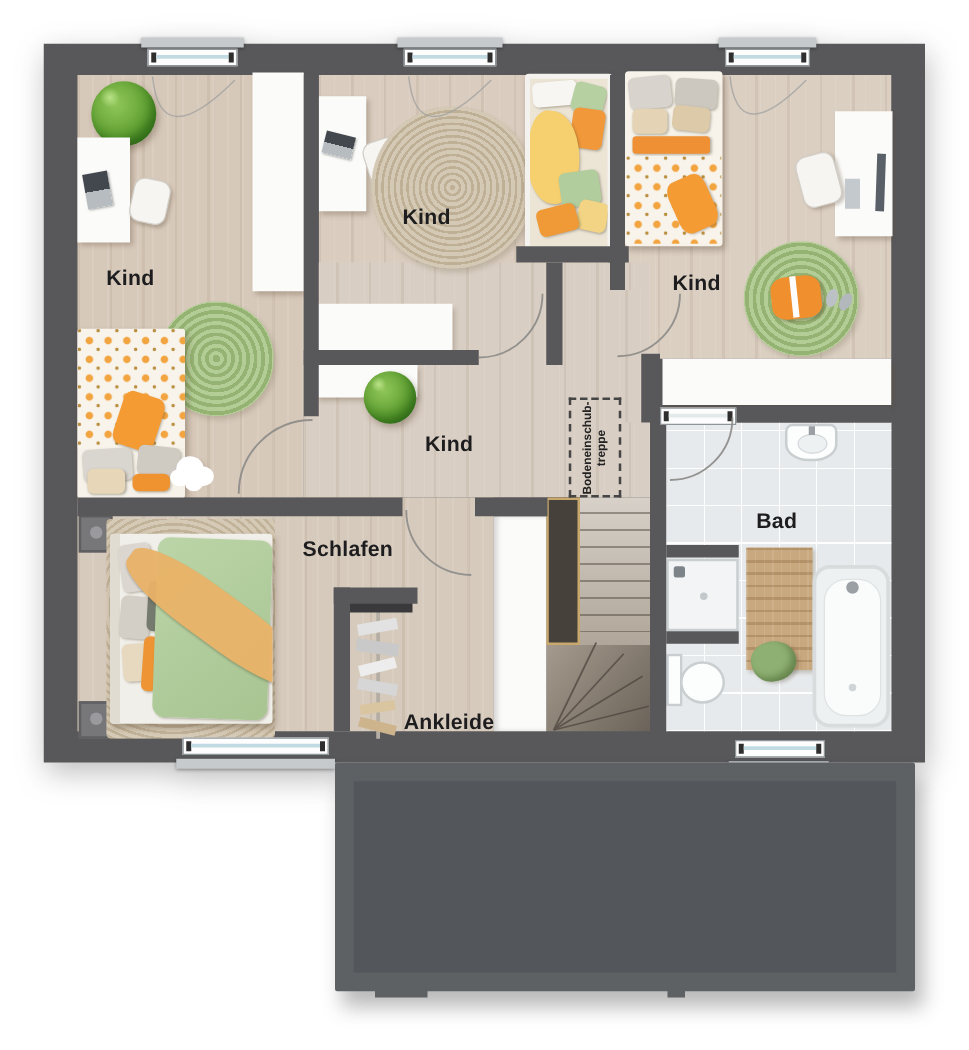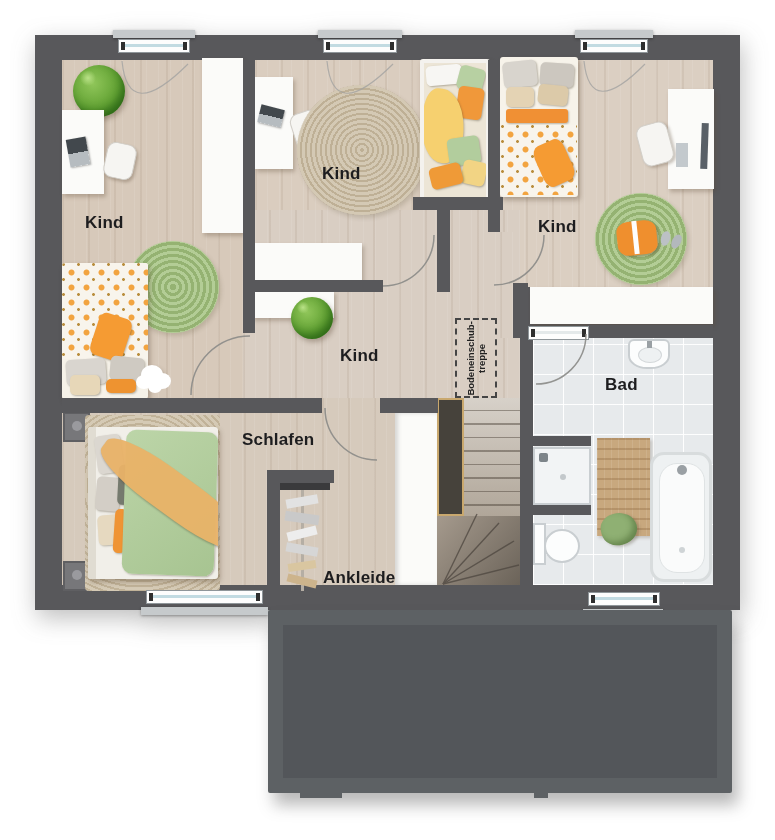--- a/index.html
+++ b/index.html
@@ -241,21 +241,21 @@
         <span class="glass"></span>
         <span class="tick r"></span>
     </div>
 
     <div class="rlabel" style="left:50px;top:178px;">Kind</div>
     <div class="rlabel" style="left:287px;top:129px;">Kind</div>
     <div class="rlabel" style="left:503px;top:182px;">Kind</div>
     <div class="rlabel" style="left:305px;top:311px;">Kind</div>
     <div class="rlabel" style="left:207px;top:395px;">Schlafen</div>
     <div class="rlabel" style="left:288px;top:533px;">Ankleide</div>
-    <div class="rlabel" style="left:570px;top:340px;">Bad</div>
+    <div class="rlabel" style="left:570px;top:372px;">Bad</div>
 
     <div class="loft">
       <div class="loft-text">
         <div>Bodeneinschub-</div>
         <div>treppe</div>
       </div>
     </div>
   </div>
 
   <div class="block"></div>

